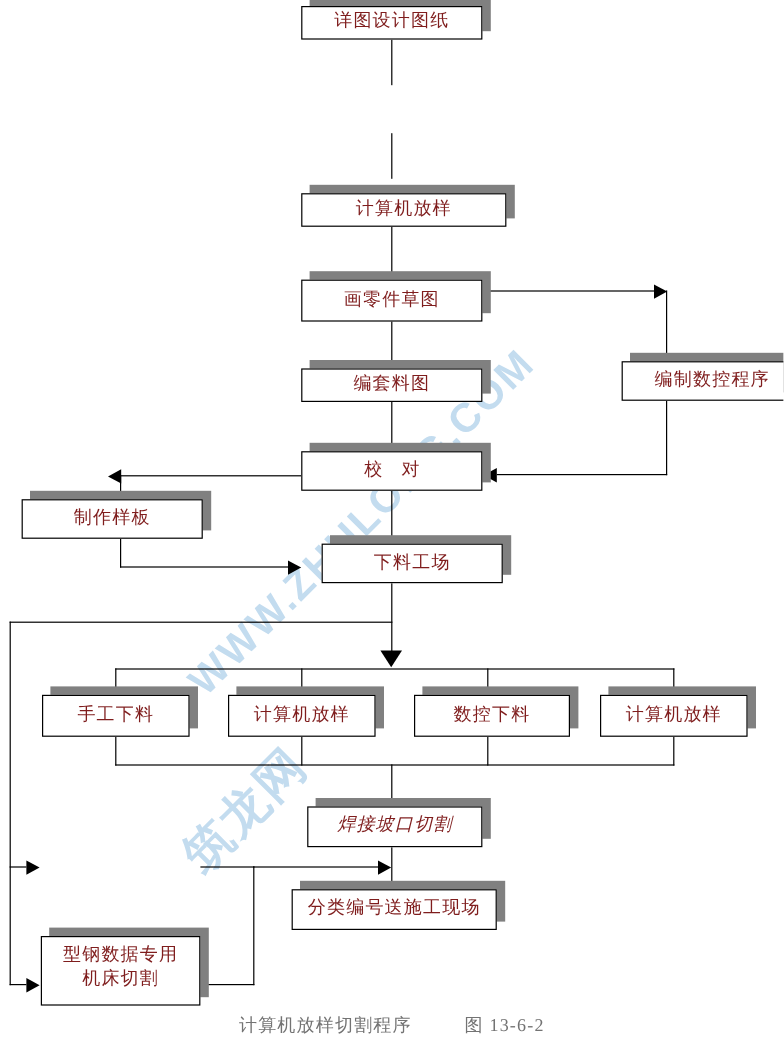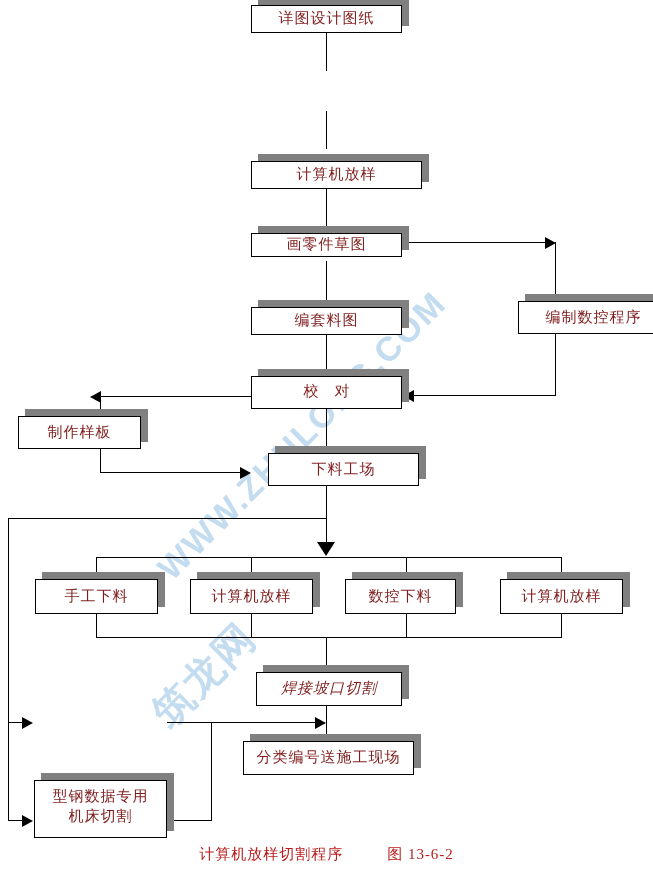--- a/index.html
+++ b/index.html
@@ -117,21 +117,21 @@
   #caption {
     position: absolute;
     left: 0;
     top: 845px;
     width: 653px;
     z-index: 6;
     display: flex;
     justify-content: center;
     gap: 44px;
     font-size: 15px;
-    color: #b91c1c;
+    color: #737373;
     letter-spacing: 1px;
   }
   #caption .fignum { font-family: "Liberation Serif", serif; }
 </style>
 </head>
 <body>
 
 <div id="canvas">
 
   <div id="watermark">
@@ -207,21 +207,21 @@
   </div>
 
 
   <div class="node" style="left:251px; top:161px; width:171px; height:28px;">
     <div class="shadow"></div>
     <div class="face">
       <span class="label">计算机放样</span>
     </div>
   </div>
 
-  <div class="node" style="left:251px; top:233px; width:151px; height:24px;">
+  <div class="node" style="left:251px; top:233px; width:151px; height:35px;">
     <div class="shadow"></div>
     <div class="face">
       <span class="label">画零件草图</span>
     </div>
   </div>
 
   <div class="node" style="left:251px; top:307px; width:151px; height:28px;">
     <div class="shadow"></div>
     <div class="face">
       <span class="label">编套料图</span>
@@ -235,21 +235,21 @@
     </div>
   </div>
 
   <div class="node wide-gap" style="left:251px; top:376px; width:151px; height:33px;font-family:Liberation Mono, monospace;">
     <div class="shadow"></div>
     <div class="face">
       <span class="label">校对</span>
     </div>
   </div>
 
-  <div class="node" style="left:18px; top:416px; width:123px; height:33px;">
+  <div class="node" style="left:18px; top:416px; width:151px; height:33px;">
     <div class="shadow"></div>
     <div class="face">
       <span class="label">制作样板</span>
     </div>
   </div>
 
   <div class="node" style="left:268px; top:453px; width:151px; height:33px;">
     <div class="shadow"></div>
     <div class="face">
       <span class="label">下料工场</span>
@@ -263,21 +263,21 @@
     </div>
   </div>
 
   <div class="node" style="left:190px; top:579px; width:123px; height:35px;">
     <div class="shadow"></div>
     <div class="face">
       <span class="label">计算机放样</span>
     </div>
   </div>
 
-  <div class="node" style="left:345px; top:579px; width:111px; height:35px;padding-left:28px;">
+  <div class="node" style="left:345px; top:579px; width:130px; height:35px;padding-left:28px;">
     <div class="shadow"></div>
     <div class="face">
       <span class="label">数控下料</span>
     </div>
   </div>
 
   <div class="node" style="left:500px; top:579px; width:123px; height:35px;">
     <div class="shadow"></div>
     <div class="face">
       <span class="label">计算机放样</span>

